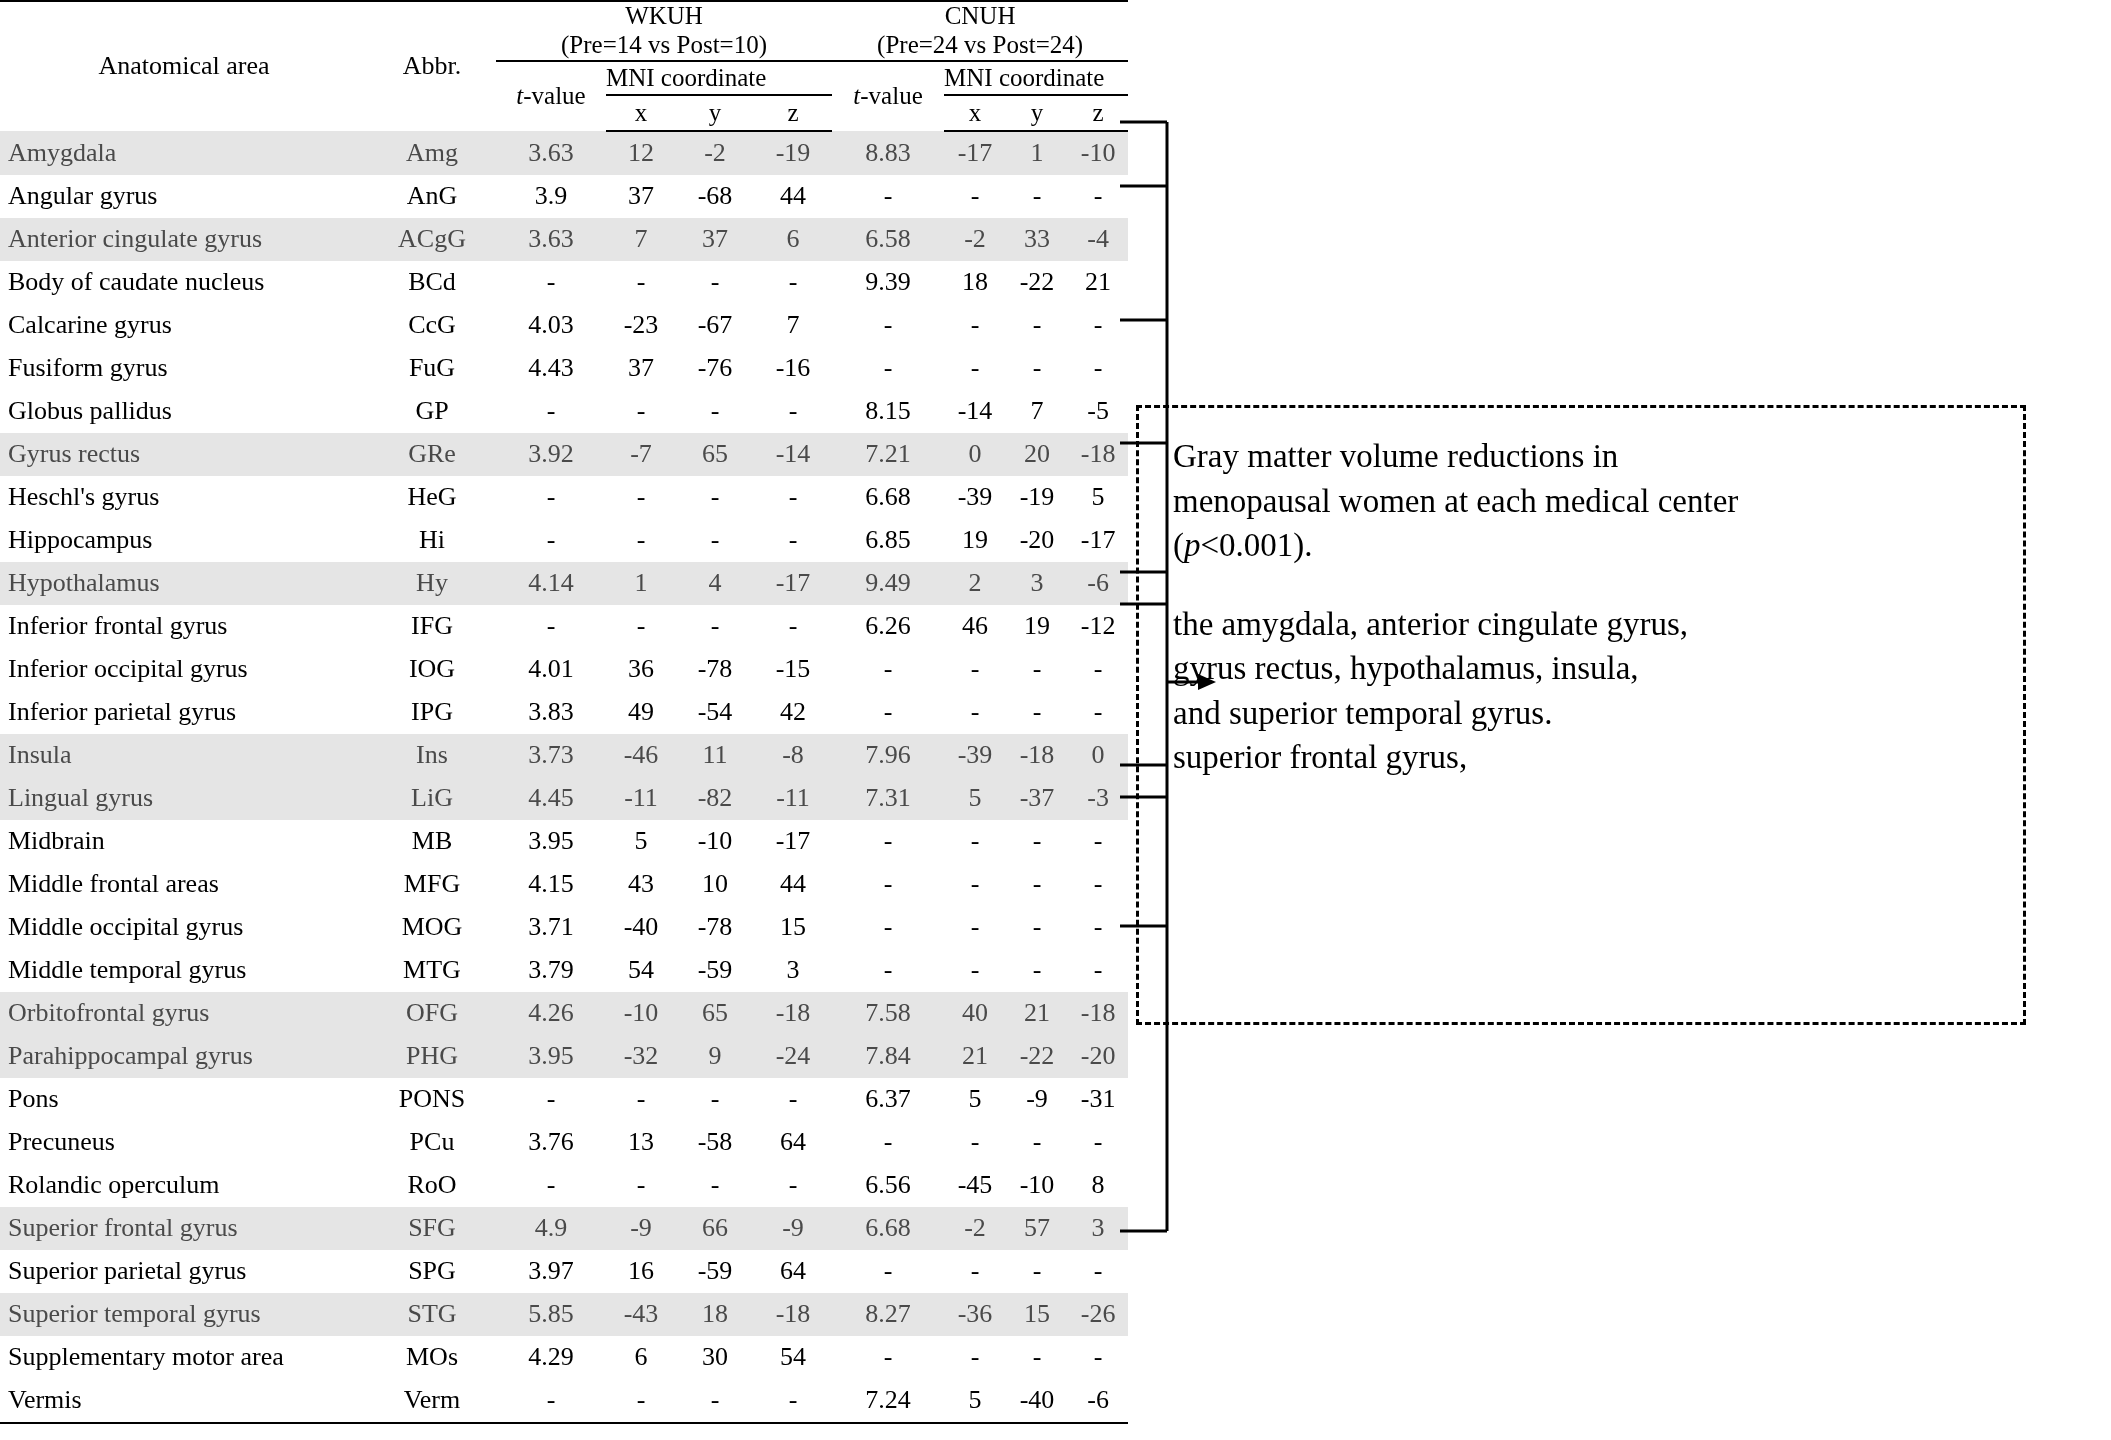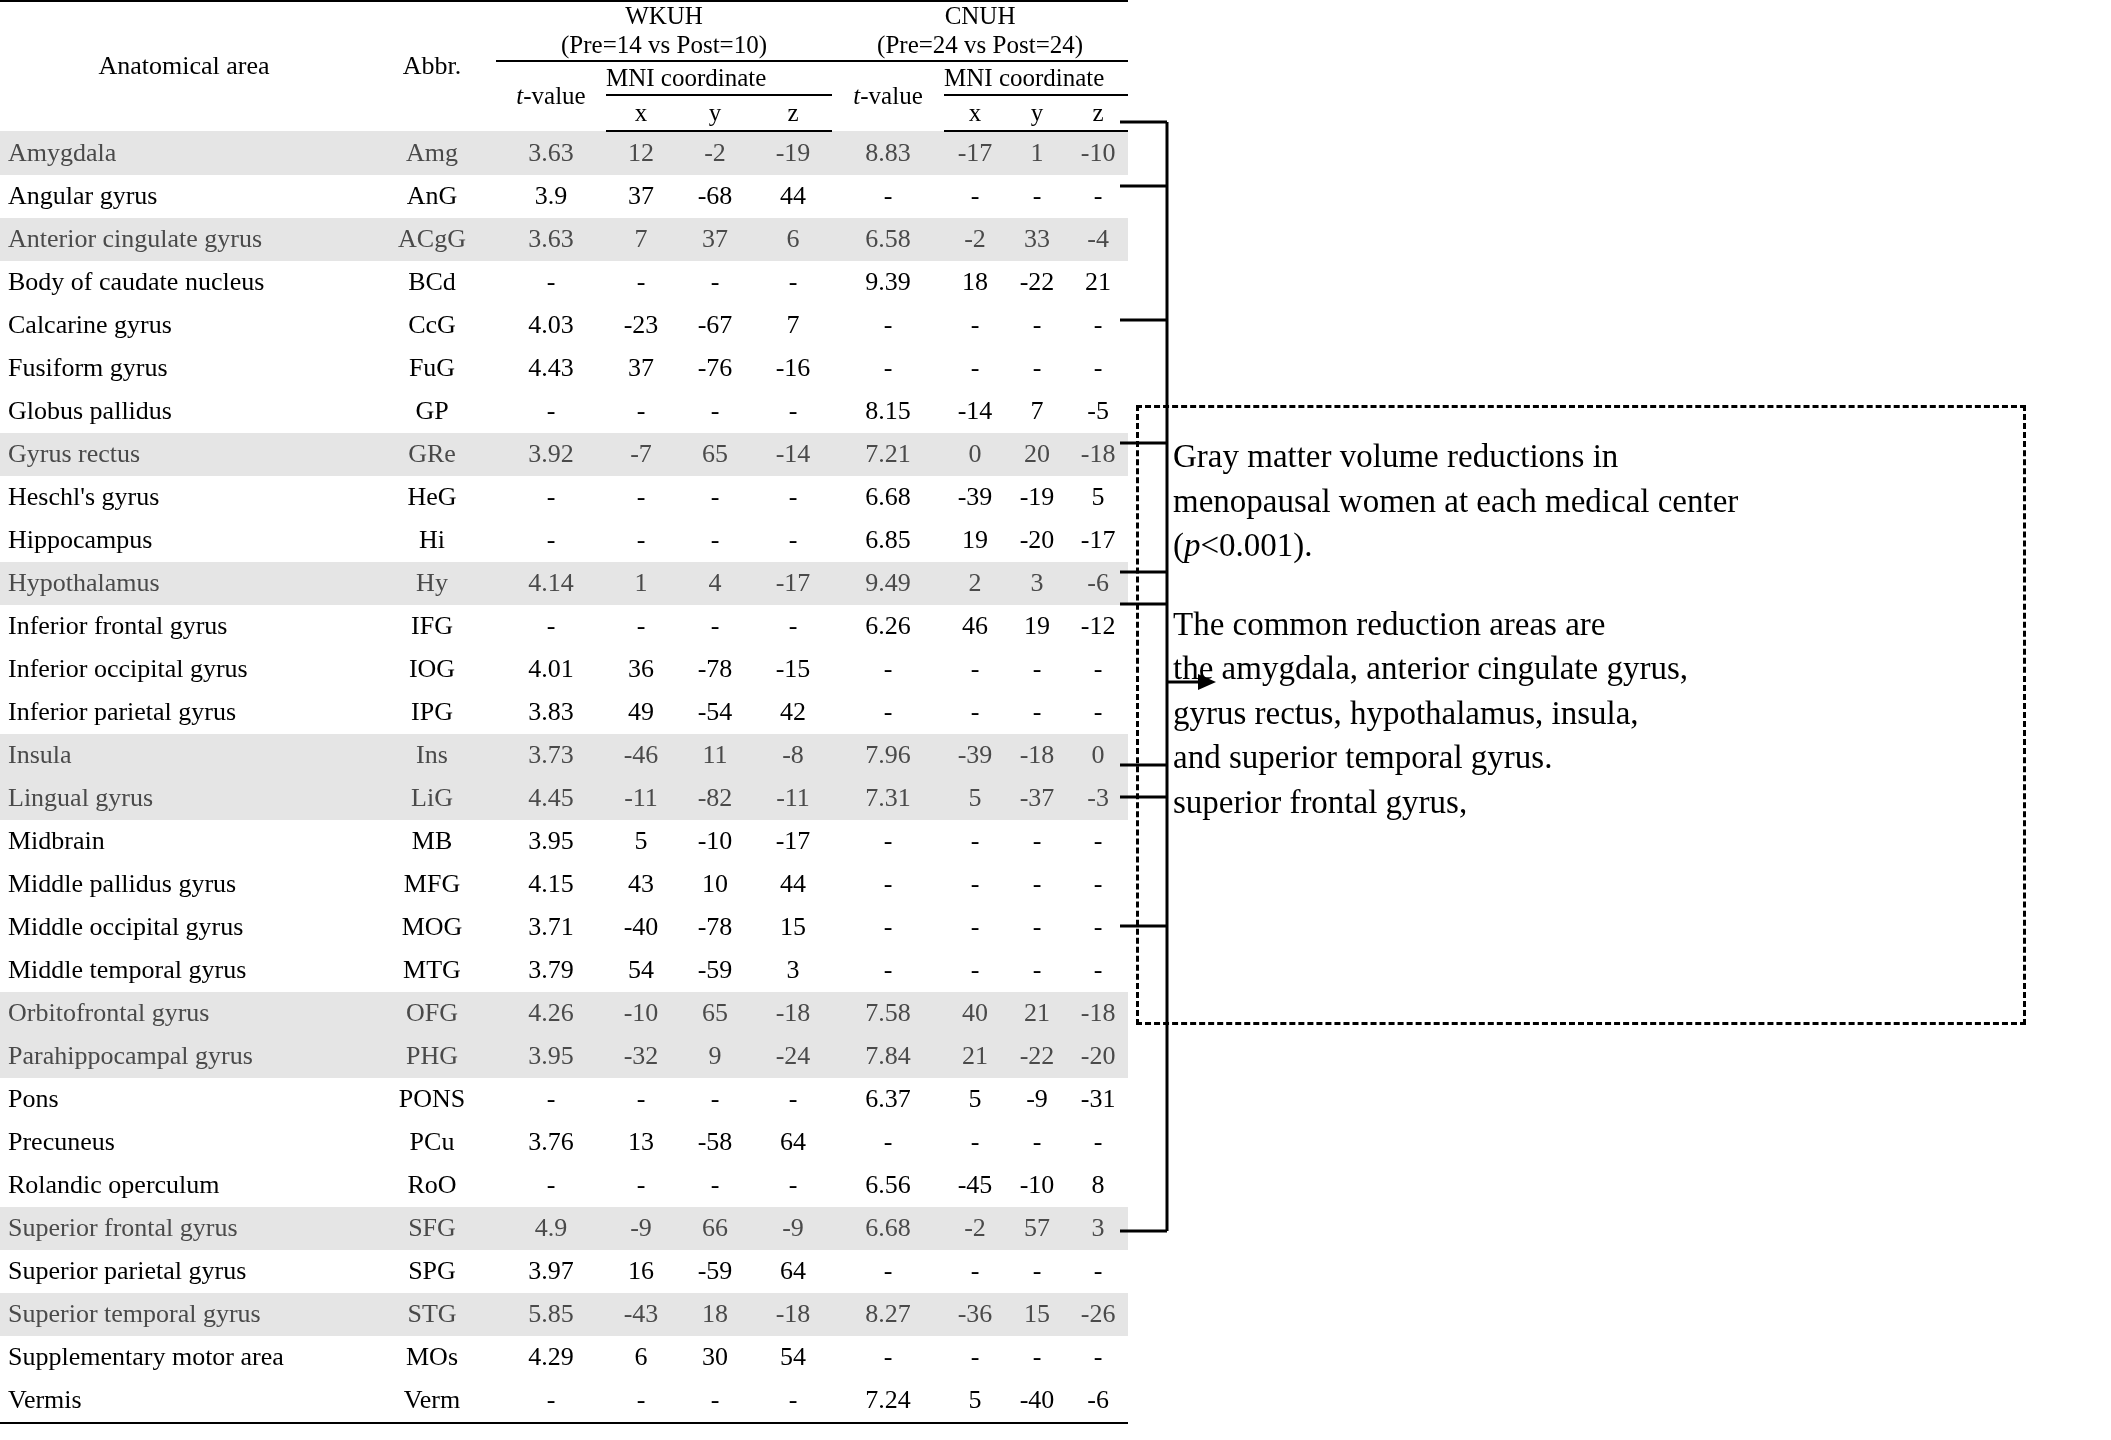--- a/index.html
+++ b/index.html
@@ -368,21 +368,21 @@
             <td class="row-cell center">3.95</td>
             <td class="row-cell center">5</td>
             <td class="row-cell center">-10</td>
             <td class="row-cell center">-17</td>
             <td class="row-cell center">-</td>
             <td class="row-cell center">-</td>
             <td class="row-cell center">-</td>
             <td class="row-cell center">-</td>
           </tr>
           <tr>
-            <td class="row-cell left">Middle pallidus gyrus</td>
+            <td class="row-cell left">Middle frontal areas</td>
             <td class="row-cell center">MFG</td>
             <td class="row-cell center">4.15</td>
             <td class="row-cell center">43</td>
             <td class="row-cell center">10</td>
             <td class="row-cell center">44</td>
             <td class="row-cell center">-</td>
             <td class="row-cell center">-</td>
             <td class="row-cell center">-</td>
             <td class="row-cell center">-</td>
           </tr>
@@ -551,20 +551,19 @@
 
     <path d="M 47 682 L 78 682" stroke="#000" stroke-width="3" fill="none"></path>
     <polygon points="78,674 96,682 78,690" fill="#000"></polygon>
   </svg>
 
   <div class="callout">
     <p>Gray matter volume reductions in</p>
     <p>menopausal women at each medical center</p>
     <p><span>(</span><em>p</em><span>&lt;0.001).</span></p>
     <div class="gap"></div>
-    <p>The common reduction areas are</p>
     <p>the amygdala, anterior cingulate gyrus,</p>
     <p>gyrus rectus, hypothalamus, insula,</p>
     <p>and superior temporal gyrus.</p>
     <p>superior frontal gyrus,</p>
   </div>
 
 </div>
 
 </body></html>

